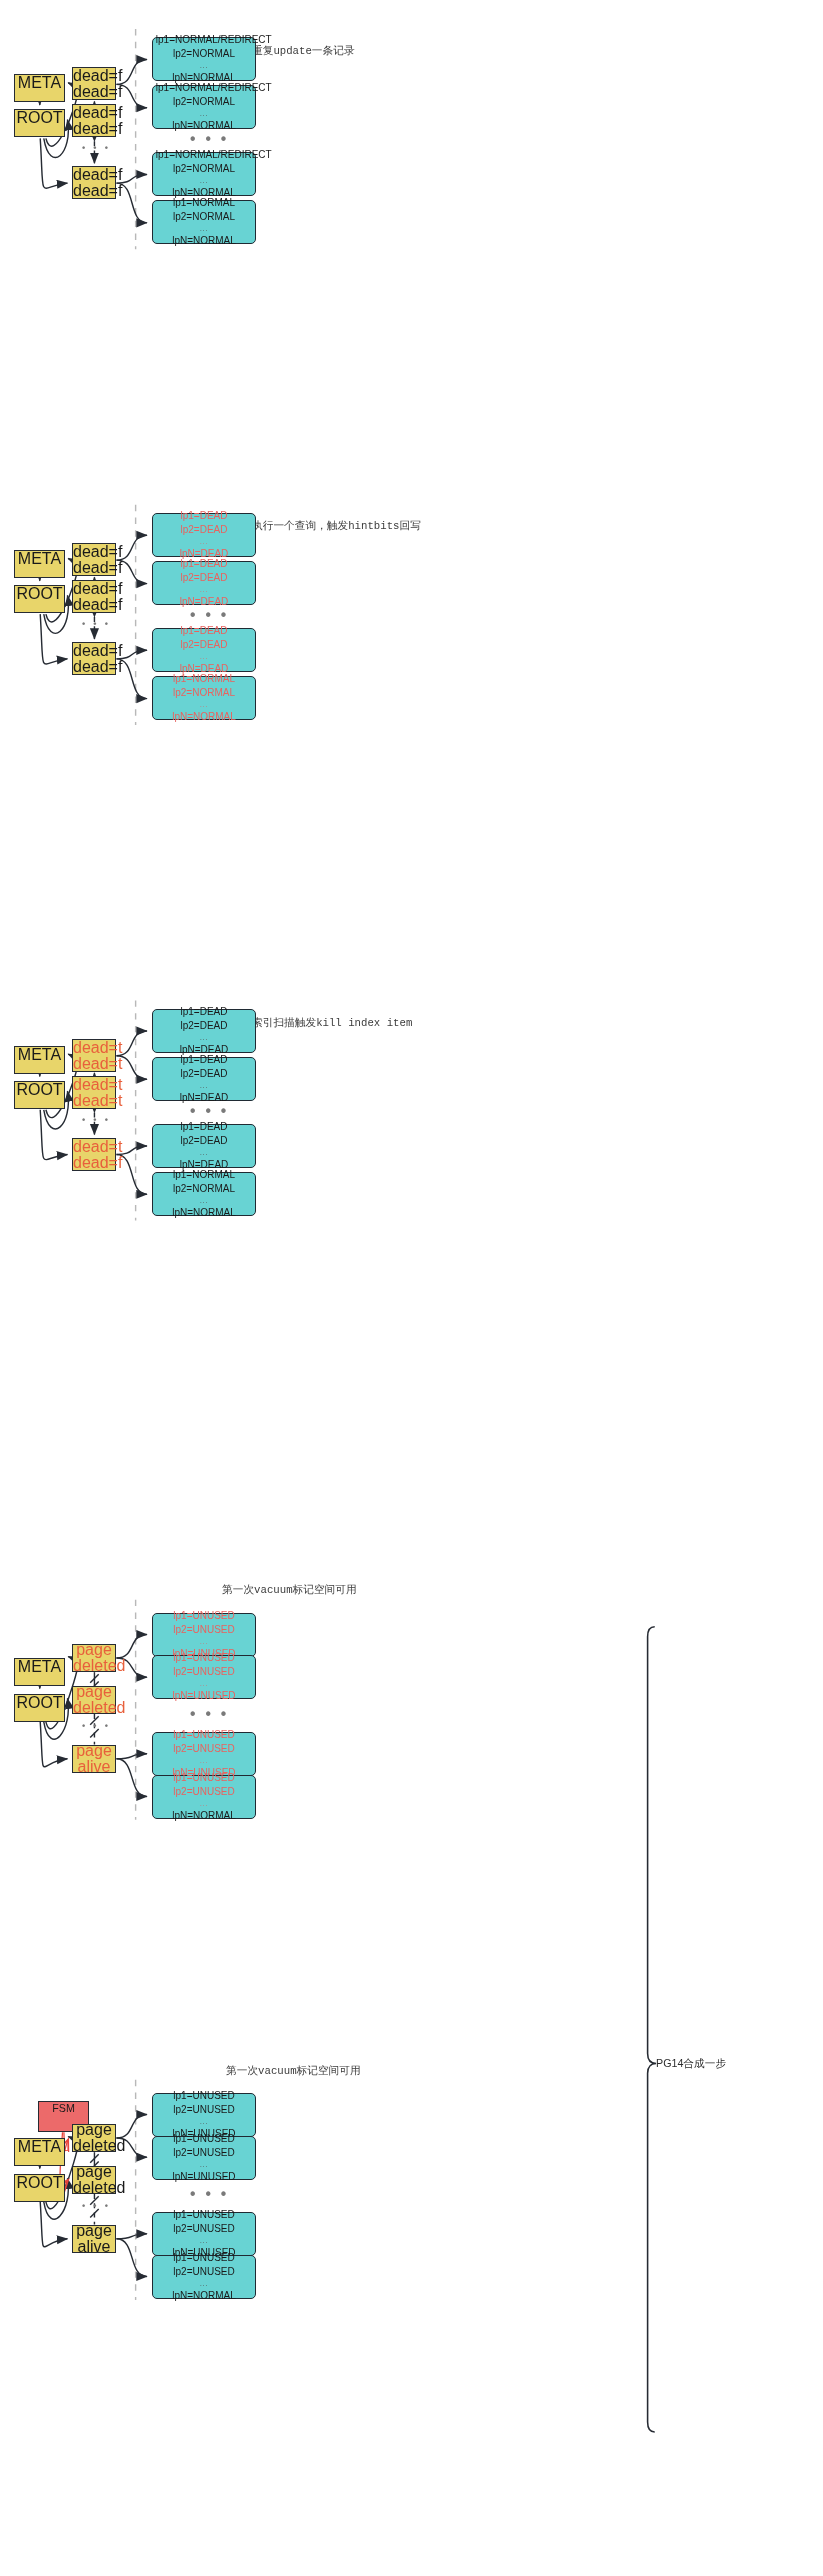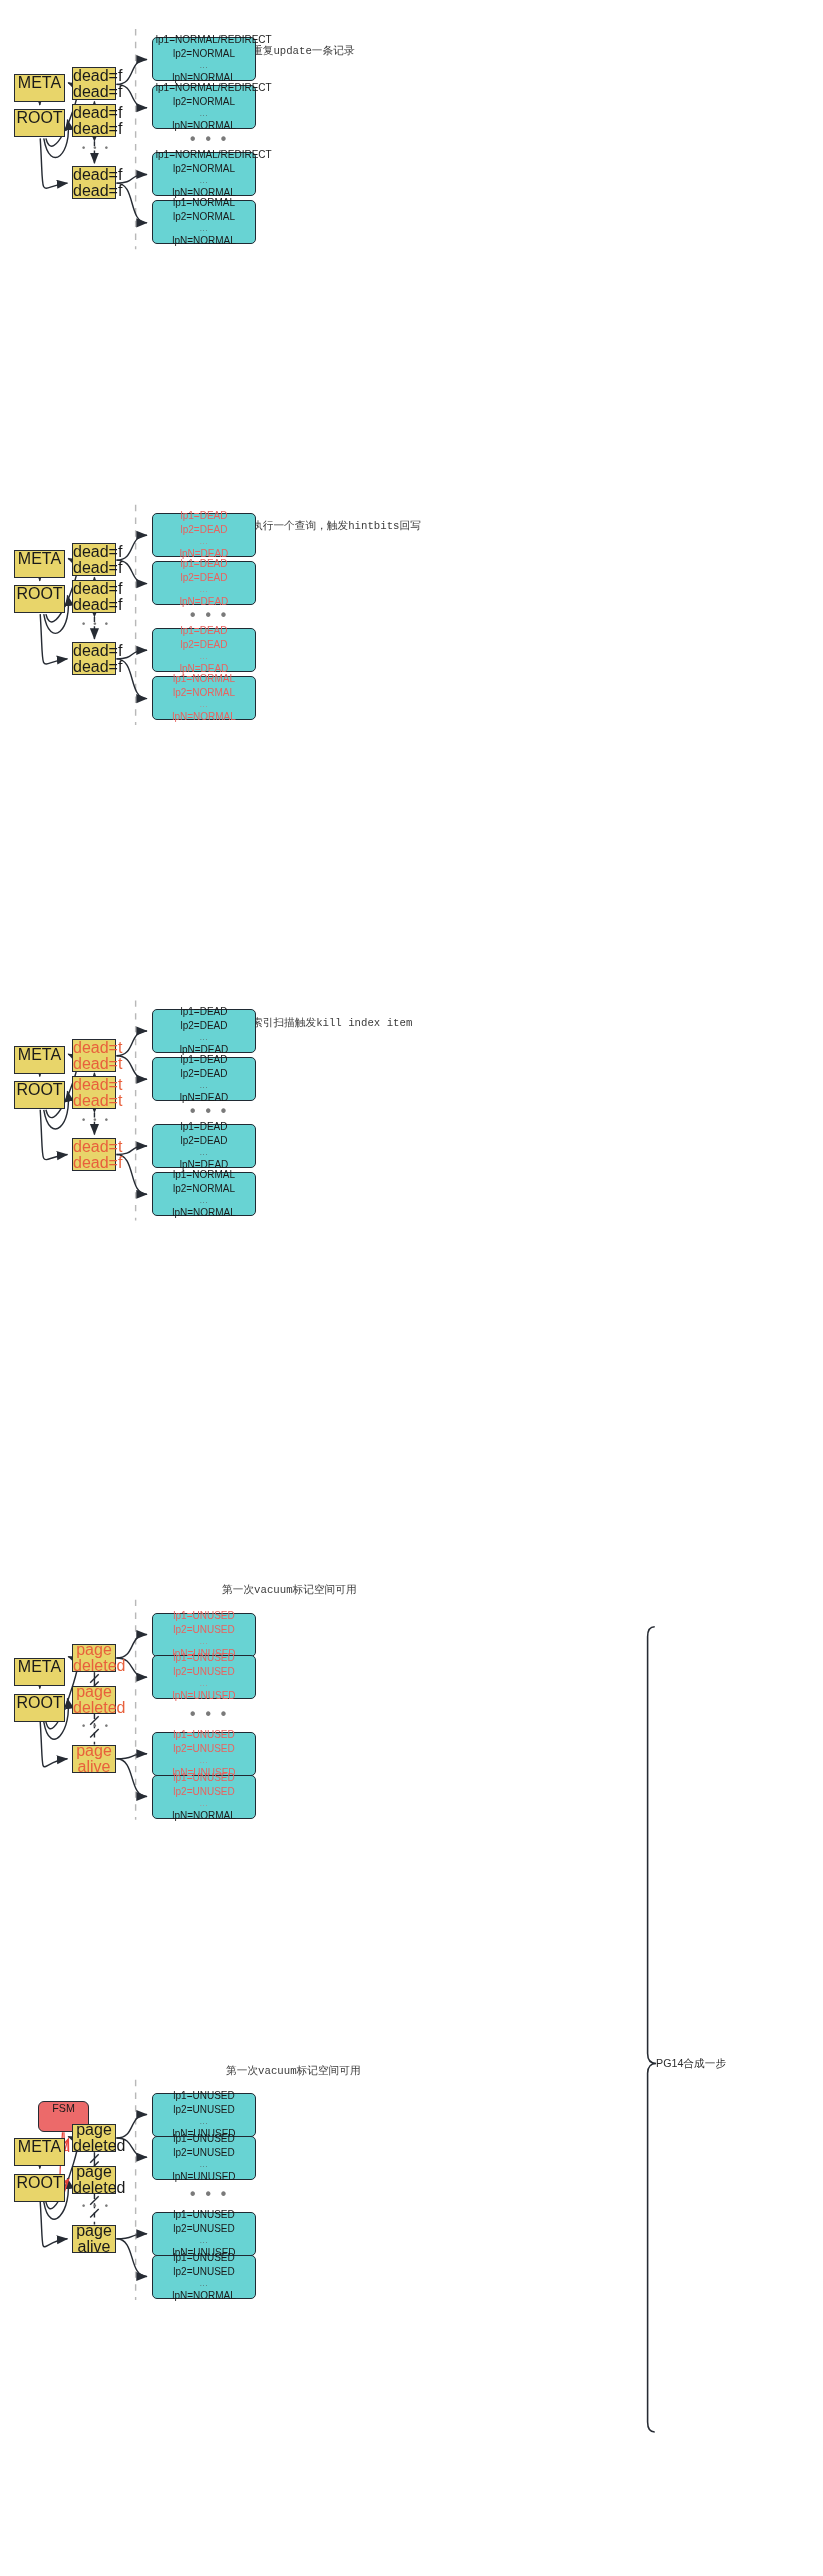--- a/index.html
+++ b/index.html
@@ -295,21 +295,21 @@
       <div>lpN=UNUSED</div>
     </div>
     <div class="node cyan red-txt" style="left: 152px; top: 1775px; width: 104px; height: 44px;">
       <div>lp1=UNUSED</div>
       <div>lp2=UNUSED</div>
       <div class="ell">...</div>
       <div class="blk">lpN=NORMAL</div>
     </div>
     <div class="ellipsis-dots" style="left: 190px; top: 1710px;">• • •</div>
     <div class="sect-title" style="left: 226px; top: 2064px;">第一次vacuum标记空间可用</div>
-    <div class="node red-node" style="left: 38px; top: 2101px; width: 51px; height: 31px; border-radius: 6px;">
+    <div class="node red-node" style="left: 38px; top: 2101px; width: 51px; height: 31px;">
       <span>FSM</span>
     </div>
     <div class="node yellow" style="left: 14px; top: 2138px; width: 51px; height: 28px;">
       <span>META</span>
     </div>
     <div class="node yellow" style="left: 14px; top: 2174px; width: 51px; height: 28px;">
       <span>ROOT</span>
     </div>
     <div class="node yellow two-line" style="left: 72px; top: 2124px; width: 44px; height: 28px;">
       <div>page deleted</div>

